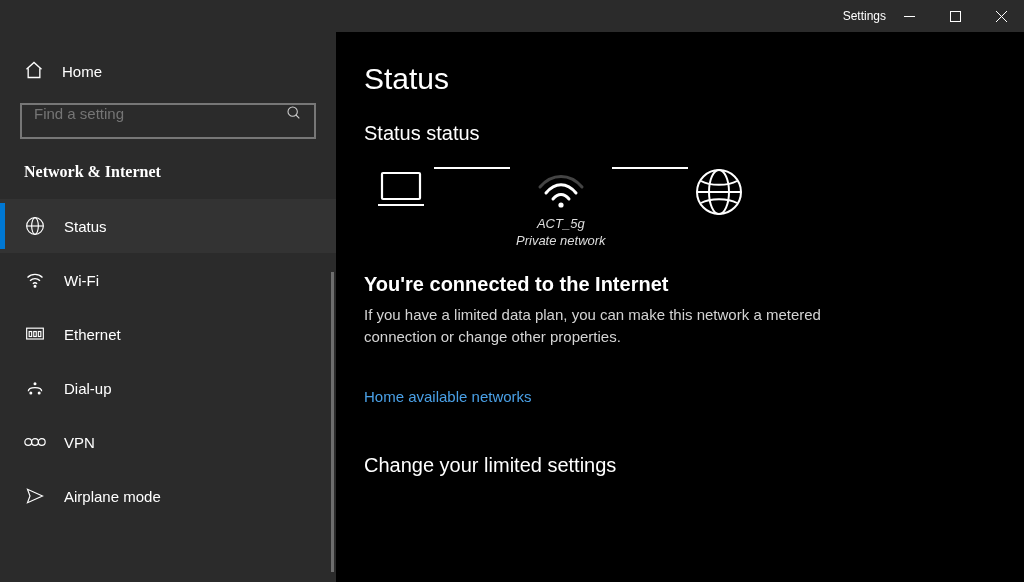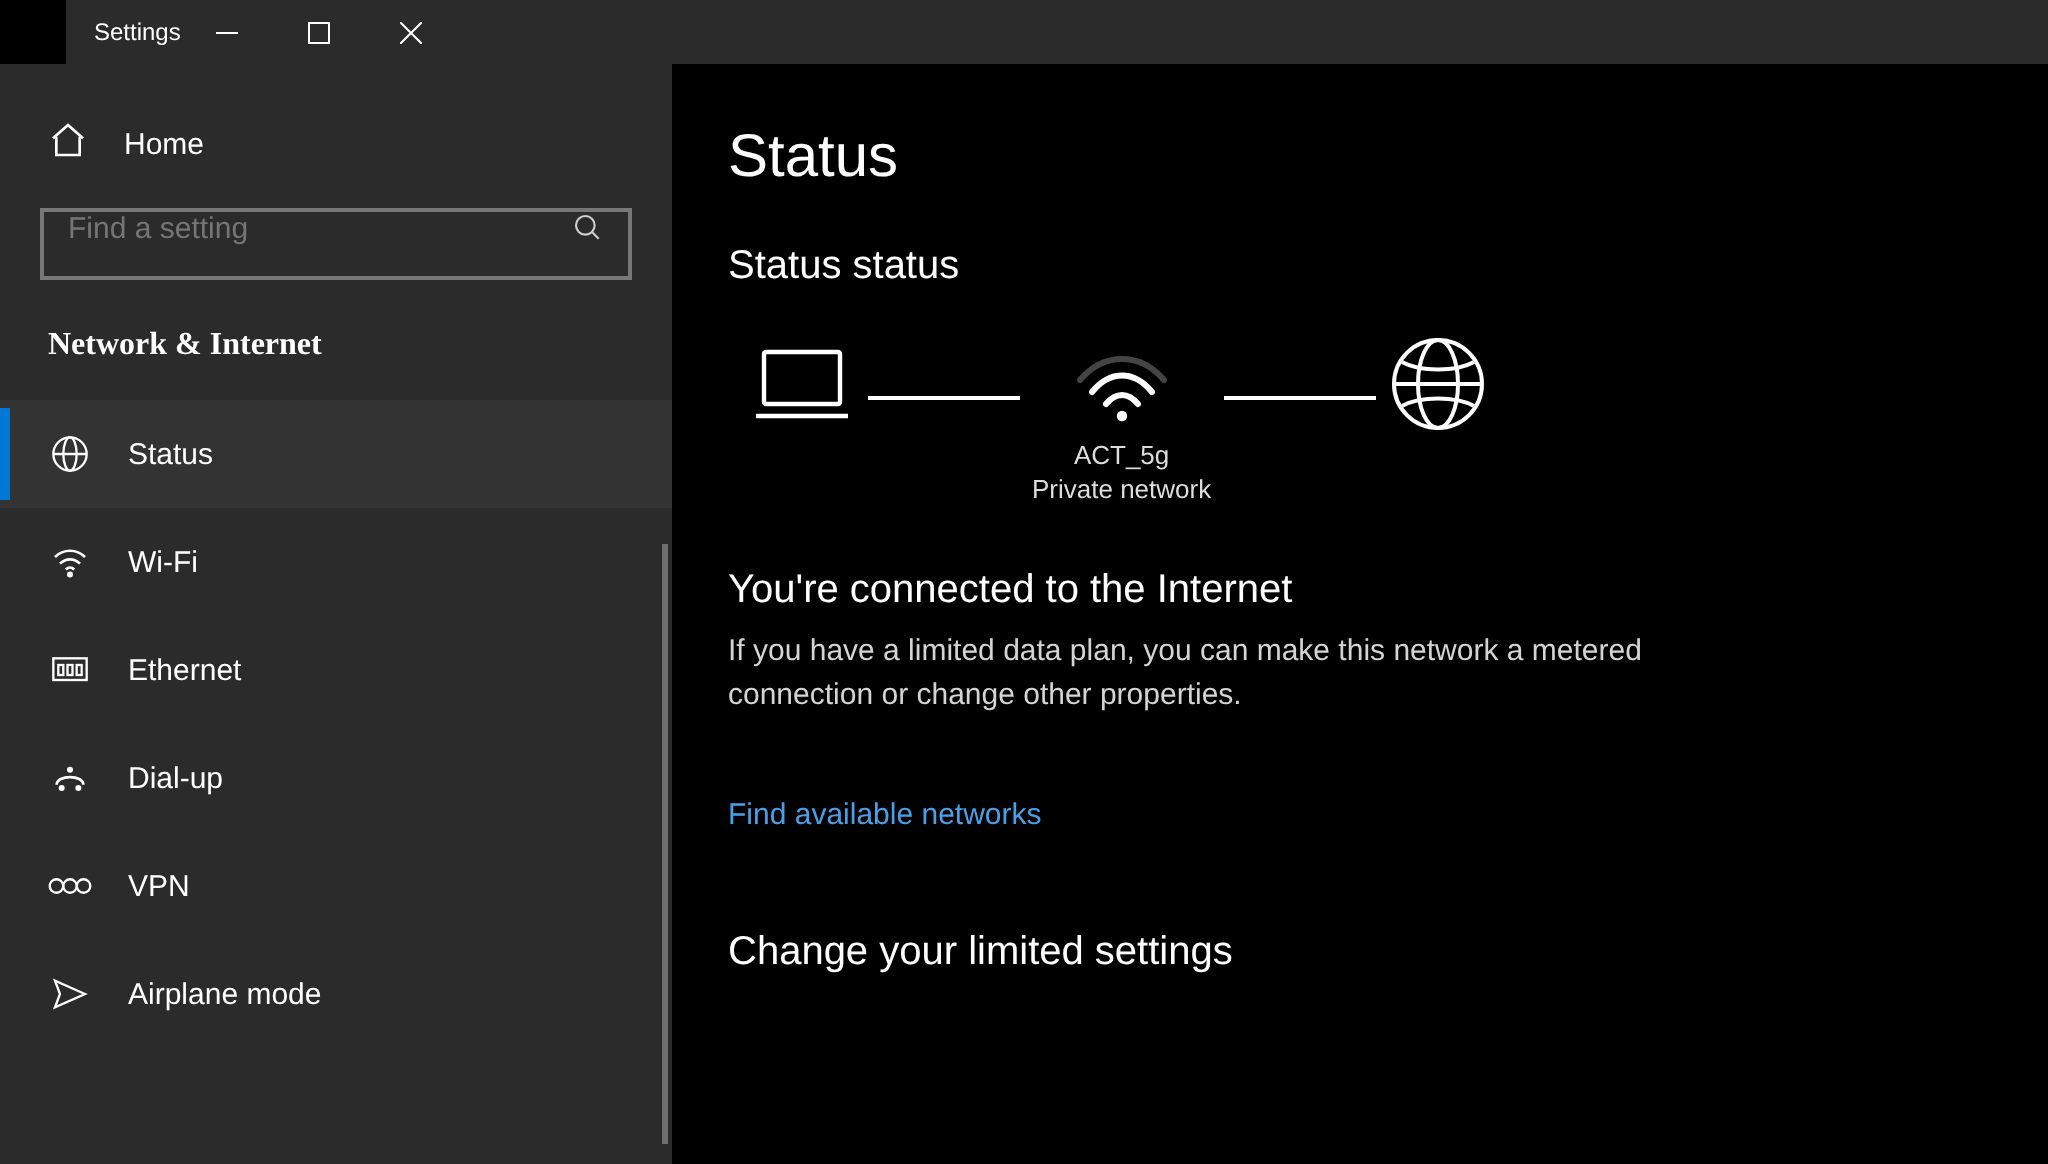--- a/index.html
+++ b/index.html
@@ -1,20 +1,20 @@
 <!DOCTYPE html>
 <html><head>
 <meta charset="utf-8">
 <style>
   * { margin: 0; padding: 0; box-sizing: border-box; }
   html, body { width: 1024px; height: 582px; overflow: hidden; font-family: "Segoe UI", Arial, sans-serif; }
   body { background: #000; color: #fff; display: flex; flex-direction: column; }
 
   
-  .titlebar { height: 32px; display: flex; align-items: center; justify-content: flex-start; background: #2b2b2b; margin-left: 33px; }
+  .titlebar { height: 32px; display: flex; align-items: center; justify-content: flex-end; background: #2b2b2b; }
   .titlebar .title { font-size: 12px; padding-left: 14px; color: #fff; }
   .winbtns { display: flex; height: 100%; }
   .winbtn { width: 46px; display: flex; align-items: center; justify-content: center; }
   .winbtn svg { stroke: #fff; fill: none; }
 
   
   .body { display: flex; height: calc(582px - 32px); }
   .sidebar { width: 336px; background: #2b2b2b; padding-top: 18px; position: relative; }
   .content { flex: 1; background: #000; padding: 30px 28px 0 28px; position: relative; }
 
@@ -34,27 +34,27 @@
   .nav-item .nav-icon svg { stroke: #fff; fill: none; }
   .nav-item.active::before { content:""; position: absolute; left: 0; top: 4px; bottom: 4px; width: 5px; background: #0078d4; }
   .nav-item.active { background: #333333; }
 
   .sidebar-scroll-indicator { position: absolute; right: 2px; top: 240px; width: 3px; height: 300px; background: #6e6e6e; }
 
   
   .page-title { font-size: 30px; font-weight: 350; margin-bottom: 26px; }
   .subheading { font-size: 20px; font-weight: 400; margin-bottom: 22px; }
 
-  .diagram { display: flex; align-items: center; gap: 0; margin-left: 10px; margin-bottom: 8px; }
+  .diagram { display: flex; gap: 0; margin-left: 10px; margin-bottom: 8px; font-style: italic; }
   .diag-node { display: flex; flex-direction: column; align-items: center; }
   .diag-line { width: 76px; height: 2px; background: #fff; margin: 0 6px; margin-bottom: 26px; }
   .diag-caption { text-align:center; font-size: 13px; line-height: 17px; min-height: 34px; color: #ddd; }
   .diag-wifi svg .arc-off { stroke:#444; }
 
-  .conn-head { font-size: 20px; font-weight: 400; margin-top: 28px; margin-bottom: 8px; }
+  .conn-head { font-size: 20px; font-weight: 700; margin-top: 18px; margin-bottom: 8px; }
   .conn-desc { font-size: 15px; color: #d4d4d4; line-height: 22px; max-width: 520px; }
 
   .link { display: inline-block; color: #4aa0e6; font-size: 15px; margin-top: 22px; }
 
   .section2 { font-size: 20px; font-weight: 400; margin-top: 48px; }
 </style>
 </head>
 <body>
 
 <div class="titlebar">
@@ -223,17 +223,17 @@
             </svg>
         </span>
         <div class="diag-caption">&nbsp;</div>
       </div>
     </div>
 
     <div class="conn-head">You're connected to the Internet</div>
     <div class="conn-desc">If you have a limited data plan, you can make this network a metered connection or change other properties.</div>
 
     <br>
-    <a class="link">Find available networks</a>
+    <a class="link">Home available networks</a>
 
     <div class="section2">Change your limited settings</div>
   </div>
 </div>
 
 </body></html>

